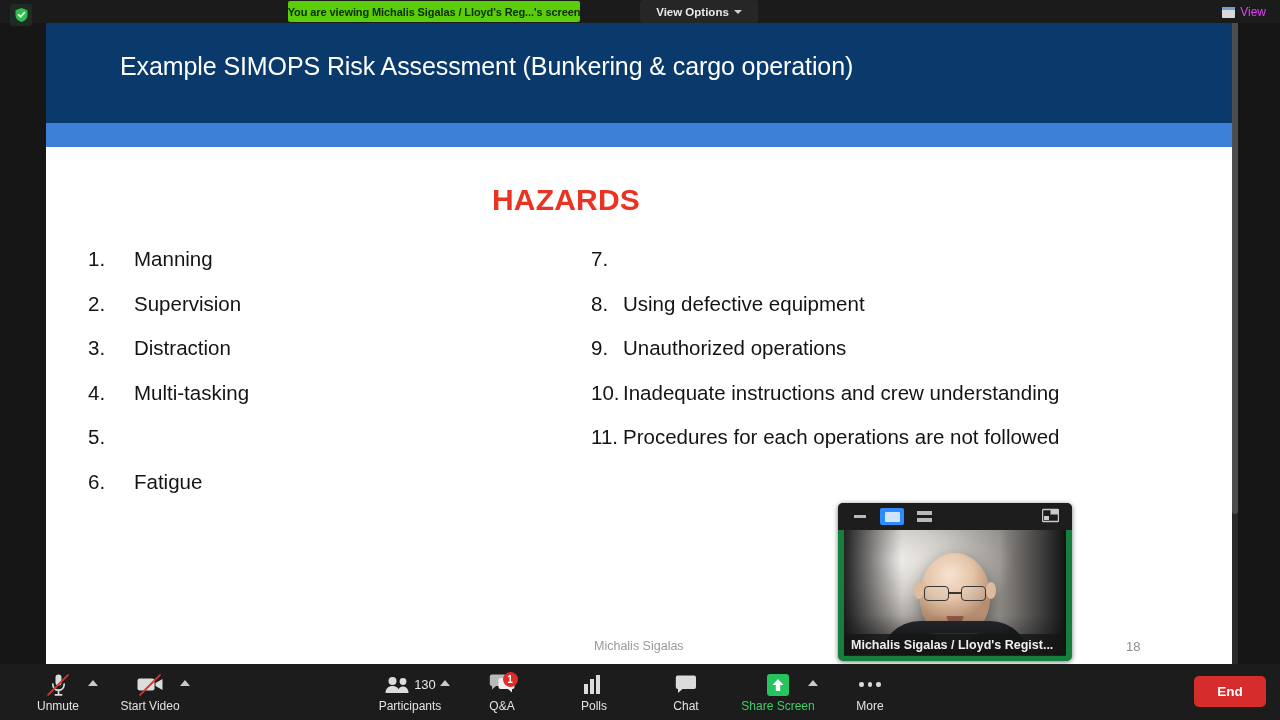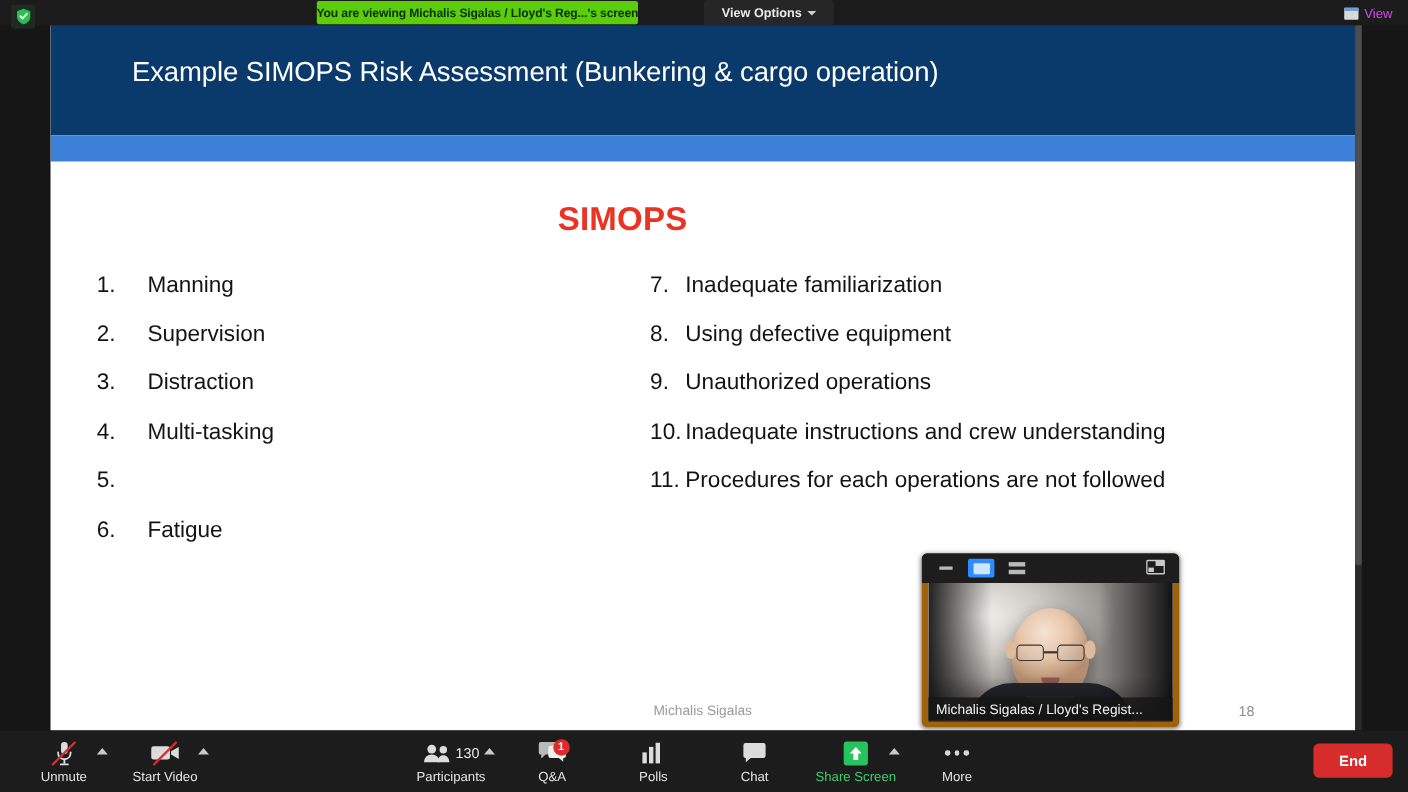--- a/index.html
+++ b/index.html
@@ -114,22 +114,22 @@
     position:absolute; left:1232px; top:16px; width:6px; height:648px;
     background:#2a2a2a;
   }
   .slide-scroll i {
     display:block; width:6px; height:498px; background:#4d4d4d; border-radius:3px;
   }
 
   
   .video-panel {
     position:absolute; left:838px; top:503px; width:234px; height:158px;
-    background:#a16207; border-radius:5px; overflow:hidden;
-    box-shadow:0 1px 5px rgba(0,0,0,.55); z-index:30;
+    background:#15803d; border-radius:5px; overflow:hidden;
+    box-shadow:0 1px 5px rgba(0,0,0,.55); z-index:30;font-weight:bold;
   }
   .vp-head {
     position:absolute; left:0; top:0; width:234px; height:27px;
     background:#1d1d1d;
   }
   .vp-btn { position:absolute; top:5px; height:17px; border-radius:2px; cursor:pointer; }
   .vp-min { left:12px; width:20px; height:17px; display:flex; align-items:center; justify-content:center; }
   .vp-min i { display:block; width:12px; height:3px; background:#b9b9b9; }
   .vp-speaker {
     left:42px; width:24px; background:#2d8cff;
@@ -280,21 +280,21 @@
   </div>
 
   <div class="slide">
 
     <div class="slide-header"></div>
     <div class="slide-title">Example SIMOPS Risk Assessment  (Bunkering &amp; cargo operation)</div>
     <div class="slide-accent"></div>
 
     <div class="slide-body">
 
-      <div class="hazards-heading">SIMOPS</div>
+      <div class="hazards-heading">HAZARDS</div>
 
       <div class="col-left">
         <div class="li-left">
           <span class="num">1.</span>
           <span class="txt">Manning</span>
         </div>
         <div class="li-left">
           <span class="num">2.</span>
           <span class="txt">Supervision</span>
         </div>
@@ -311,21 +311,20 @@
         </div>
         <div class="li-left">
           <span class="num">6.</span>
           <span class="txt">Fatigue</span>
         </div>
       </div>
 
       <div class="col-right">
         <div class="li-right">
           <span class="num">7.</span>
-          <span class="txt">Inadequate familiarization</span>
         </div>
         <div class="li-right">
           <span class="num">8.</span>
           <span class="txt">Using defective equipment</span>
         </div>
         <div class="li-right">
           <span class="num">9.</span>
           <span class="txt">Unauthorized operations</span>
         </div>
         <div class="li-right">

